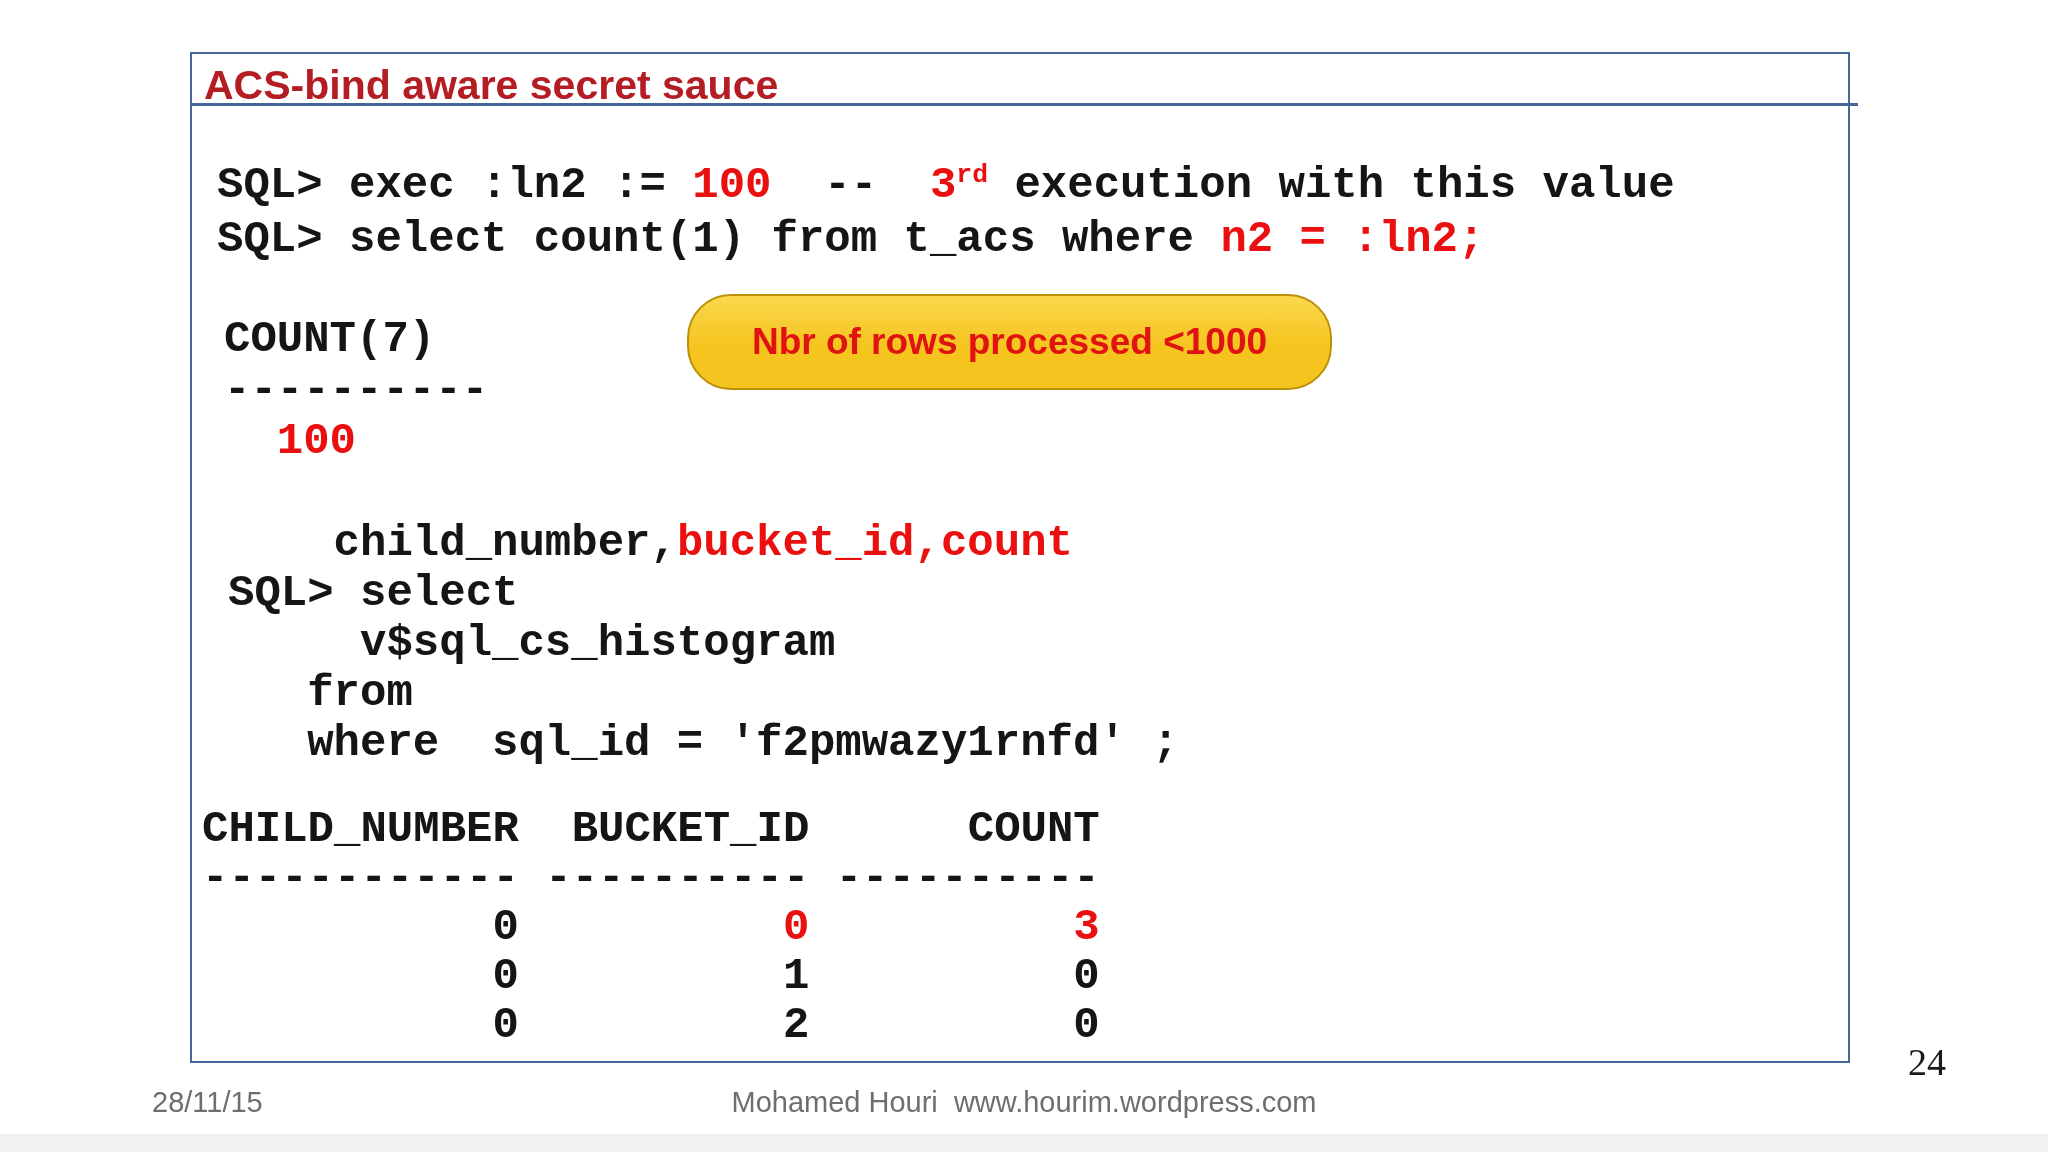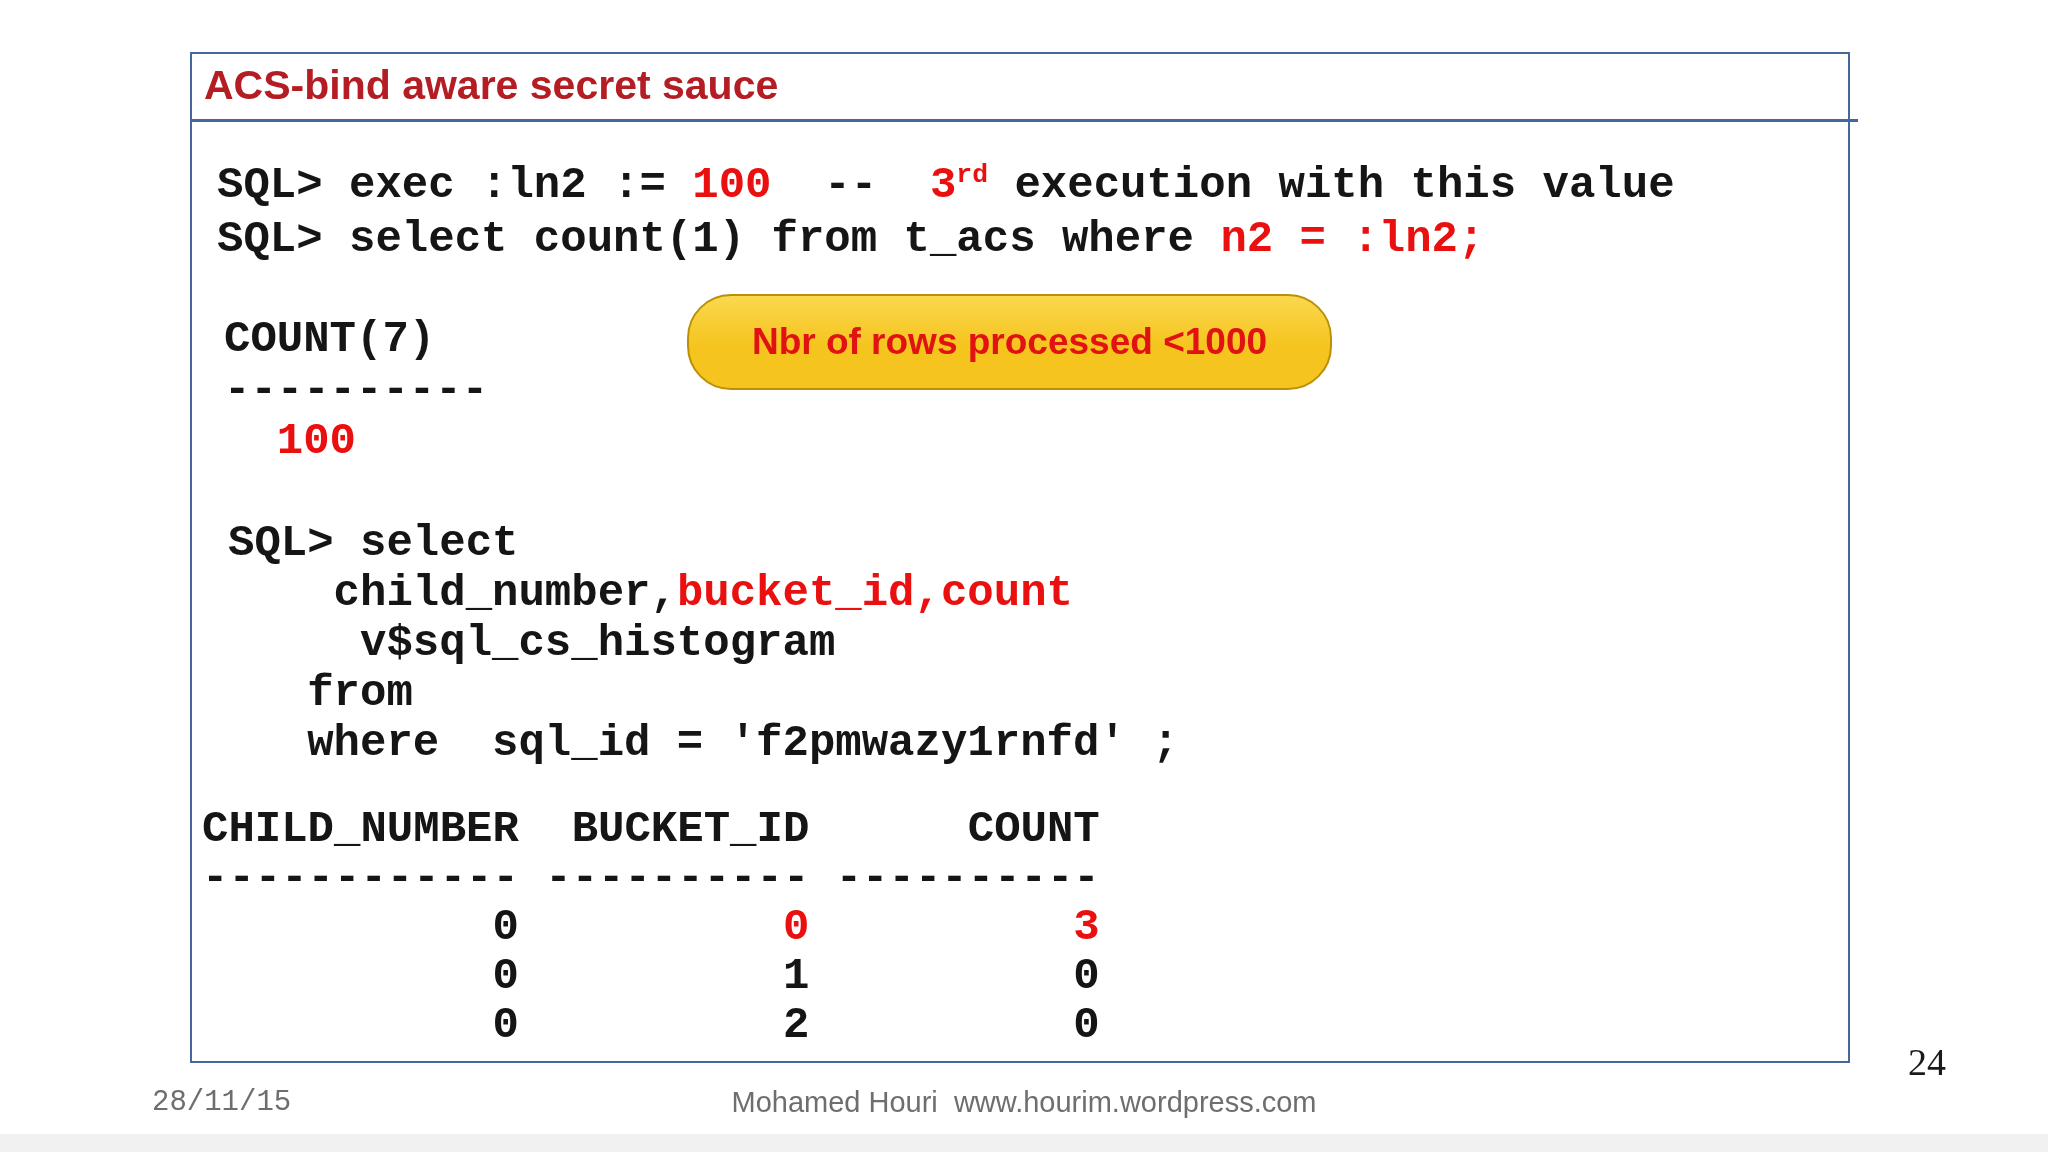--- a/index.html
+++ b/index.html
@@ -16,21 +16,21 @@
     position: absolute;
     left: 190px; top: 52px;
     width: 1660px; height: 1011px;
     border: 2px solid var(--border_blue);
     background: #ffffff;
     box-sizing: border-box;
   }
   #title-row {
     position: absolute;
     left: 0; top: 0; right: 0;
-    height: 68px;
+    height: 52px;
     border-bottom: 3px solid var(--border_blue);
     box-sizing: border-box;
   }
   #title-row::after {
     content: "";
     position: absolute;
     right: -10px; bottom: -3px;
     width: 10px; height: 3px;
     background: var(--border_blue);
   }
@@ -95,21 +95,21 @@
     flex-direction: column;
   }
   
   .footer-text {
     position: absolute;
     top: 1086px;
     font-size: 29px;
     color: var(--footer_gray);
     white-space: pre;
   }
-  #footer-date { left: 152px; font-family: Liberation Mono, monospace; }
+  #footer-date { left: 152px; }
   #footer-credit { left: 0; width: 2048px; text-align: center; }
   #page-number {
     position: absolute;
     left: 1908px; top: 1040px;
     font-family: "Liberation Serif", serif;
     font-size: 38px;
     color: var(--page_number_color);
   }
   #bottom-strip {
     position: absolute;
@@ -129,21 +129,21 @@
   </svg>
 
   <div id="frame">
     <div id="title-row">
       <div id="slide-title">ACS-bind aware secret sauce</div>
     </div>
   </div>
 
   <div class="code" id="sql-block-1"><div class="code-line"><span>SQL&gt; exec :ln2 := </span><span class="red">100</span><span>  --  </span><span class="red">3</span><span class="red sup">rd</span><span> execution with this value</span></div><div class="code-line"><span>SQL&gt; select count(1) from t_acs where </span><span class="red">n2 = :ln2;</span></div></div>
   <div class="code" id="sql-result-1"><div class="code-line"><span>COUNT(7)</span></div><div class="code-line"><span>----------</span></div><div class="code-line"><span>  </span><span class="red">100</span></div></div>
-  <div class="code" id="sql-block-2"><div class="code-line"><span>SQL&gt; select</span></div><div class="code-line"><span>    child_number,</span><span class="red">bucket_id,count</span></div><div class="code-line"><span>     v$sql_cs_histogram</span></div><div class="code-line"><span>   from</span></div><div class="code-line"><span>   where  sql_id = 'f2pmwazy1rnfd' ;</span></div></div>
+  <div class="code" id="sql-block-2"><div class="code-line"><span>    child_number,</span><span class="red">bucket_id,count</span></div><div class="code-line"><span>SQL&gt; select</span></div><div class="code-line"><span>     v$sql_cs_histogram</span></div><div class="code-line"><span>   from</span></div><div class="code-line"><span>   where  sql_id = 'f2pmwazy1rnfd' ;</span></div></div>
   <div class="code" id="sql-result-table"><div class="code-line"><span>CHILD_NUMBER  BUCKET_ID      COUNT</span></div><div class="code-line"><span>------------ ---------- ----------</span></div><div class="code-line"><span>           0          </span><span class="red">0</span><span>          </span><span class="red">3</span></div><div class="code-line"><span>           0          1          0</span></div><div class="code-line"><span>           0          2          0</span></div></div>
 
   <div class="callout" id="callout-rows-processed">
     <span>Nbr of rows processed &lt;1000</span>
   </div>
 
   <div class="footer-text" id="footer-date">28/11/15</div>
   <div class="footer-text" id="footer-credit">Mohamed Houri  www.hourim.wordpress.com</div>
   <div id="page-number">24</div>
 

